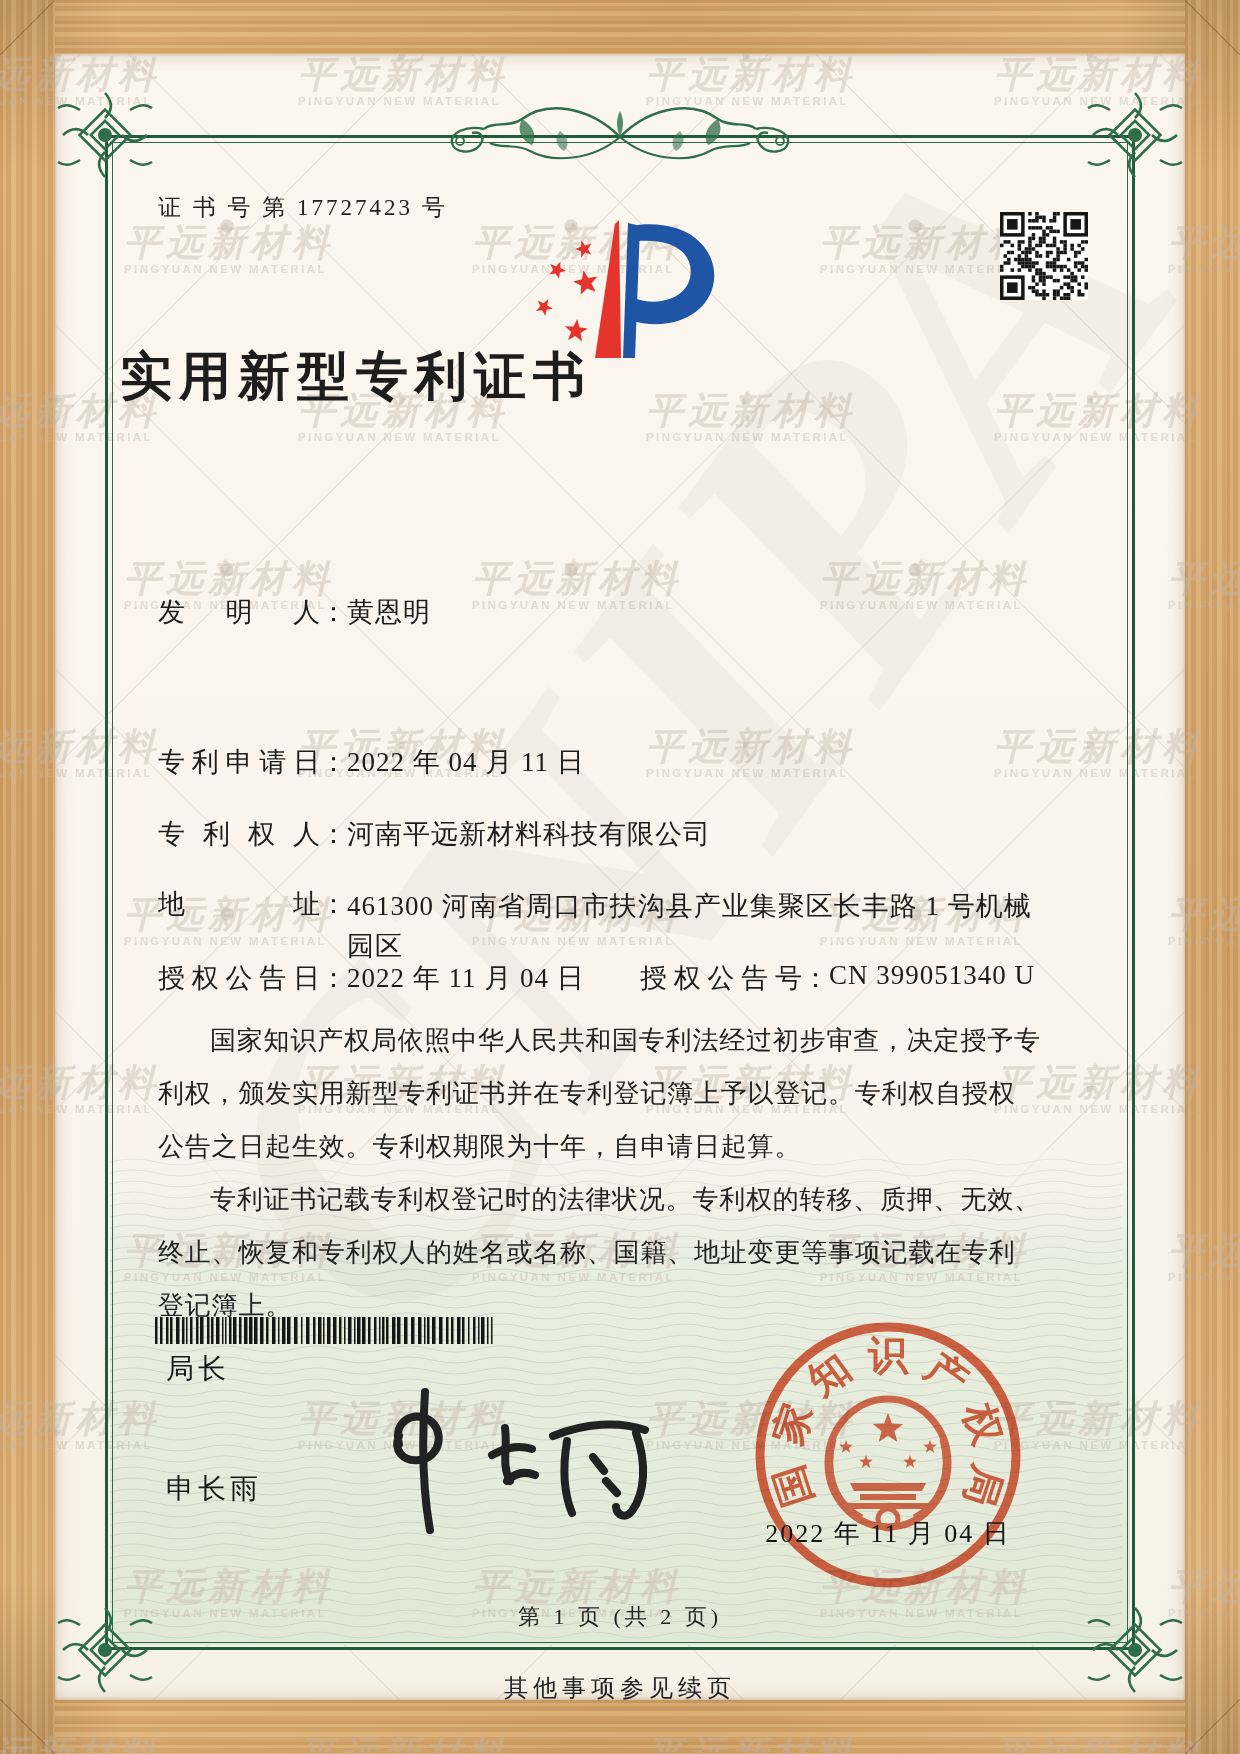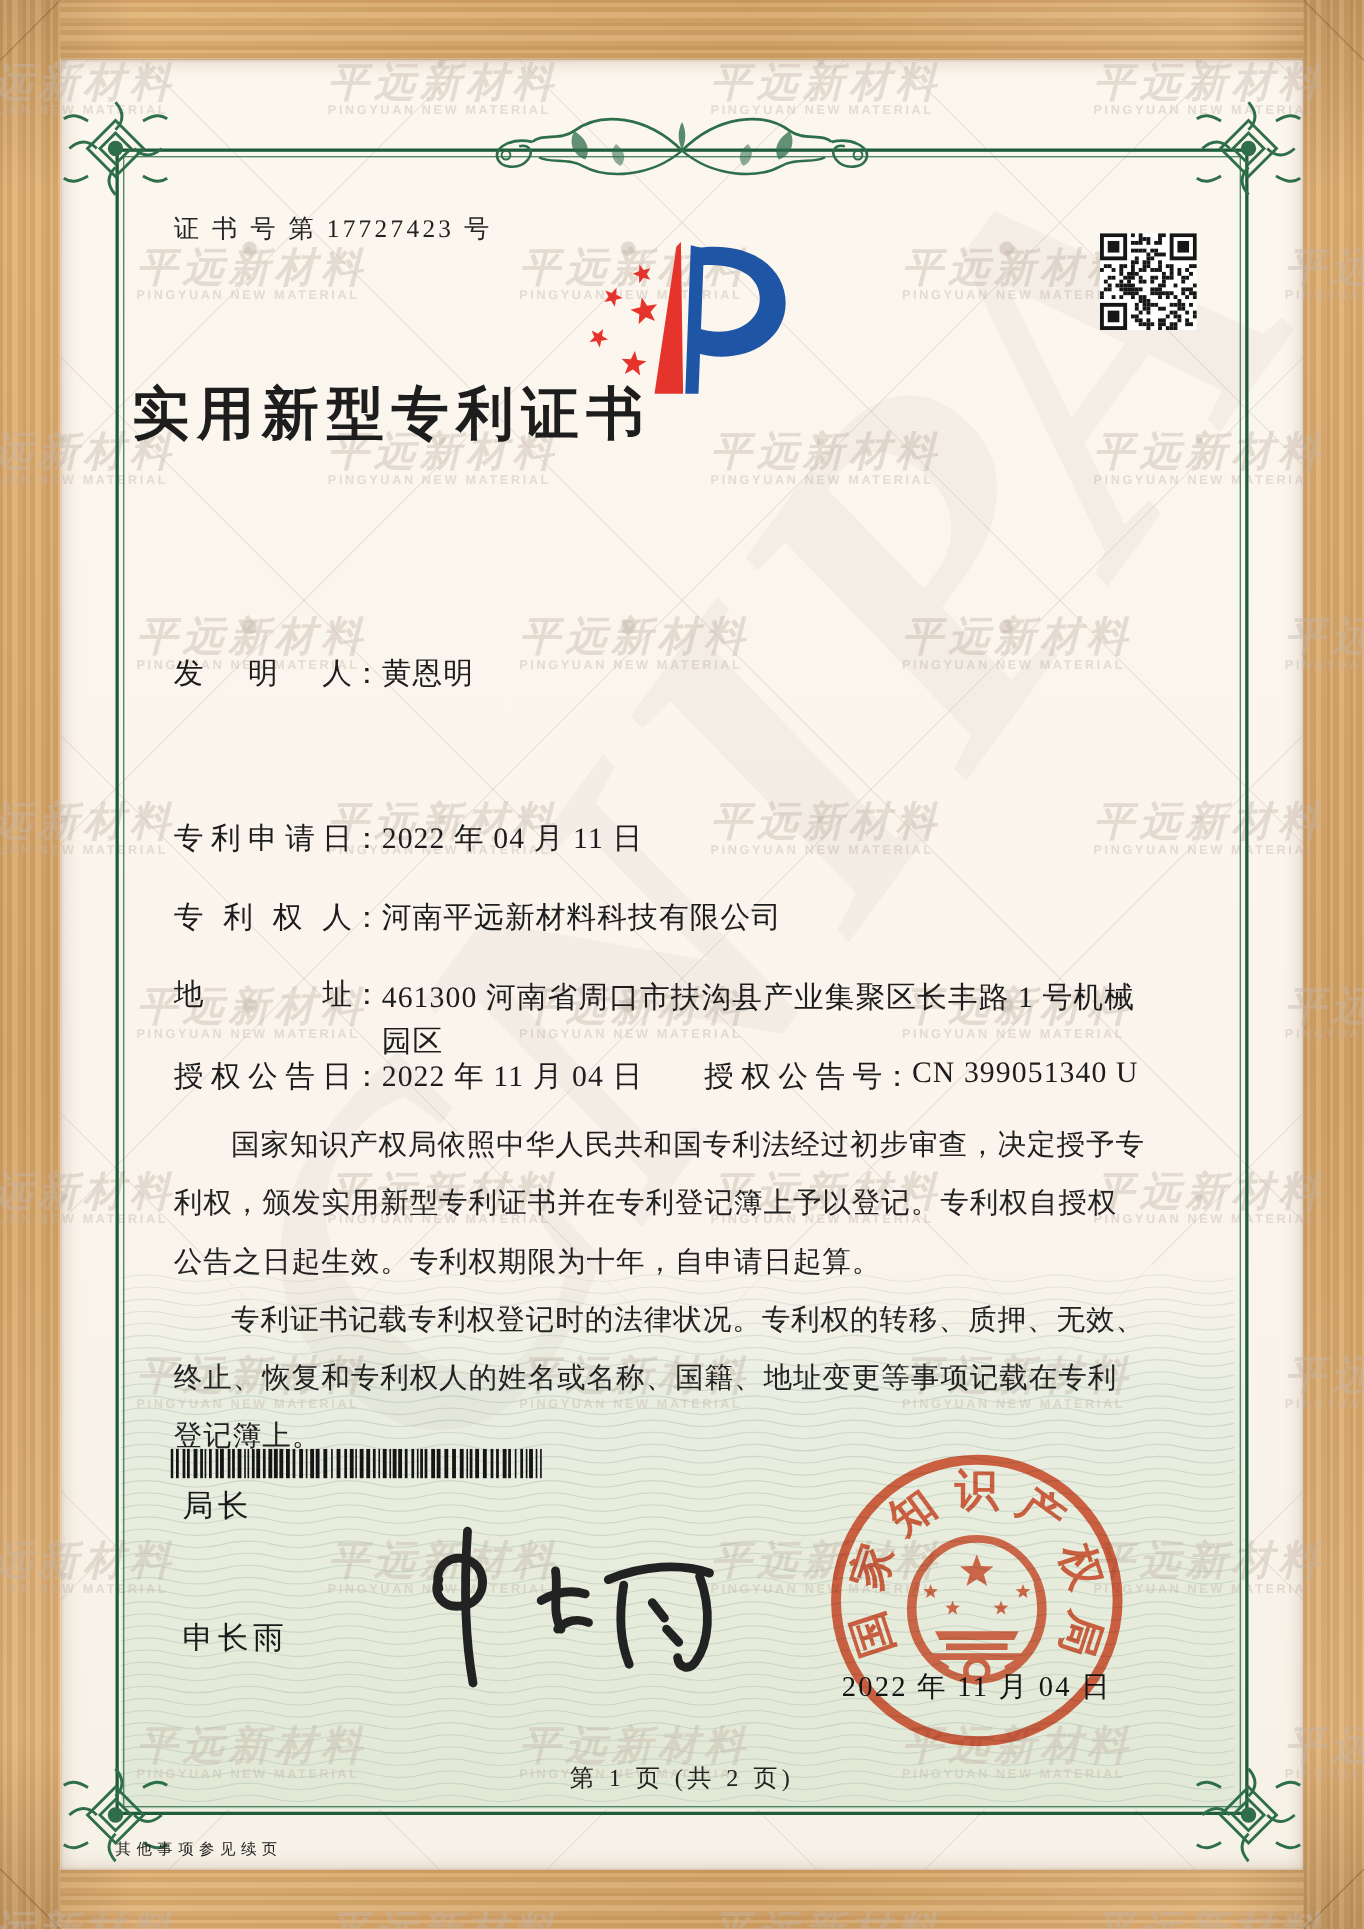--- a/index.html
+++ b/index.html
@@ -64,21 +64,21 @@
   .officer-title{left:166px;top:1350px;font-size:28px;color:#1a1a1a;
     font-family:"Liberation Sans","DejaVu Sans",sans-serif;letter-spacing:4px;}
   .officer-name{left:166px;top:1470px;font-size:28px;color:#1a1a1a;
     font-family:"Liberation Sans","DejaVu Sans",sans-serif;letter-spacing:4px;}
   #signature{left:355px;top:1378px;}
   #seal{left:746px;top:1313px;z-index:9;mix-blend-mode:multiply;opacity:.92;}
   .seal-date{left:748px;top:1516px;width:280px;text-align:center;font-size:26px;
     letter-spacing:2px;color:#141414;z-index:10;}
   .footer-page{left:105px;top:1602px;width:1030px;text-align:center;font-size:22px;
     letter-spacing:4px;color:#222;}
-  .bottom-note{left:105px;top:1672px;width:1030px;text-align:left;font-size:14px;
+  .bottom-note{left:105px;top:1672px;width:1030px;text-align:center;font-size:24px;
     letter-spacing:5px;color:#222;z-index:8;}
 </style>
 </head>
 <body>
 
 <div class="stage">
 
   <div class="wood wood-h" style="top:0"></div>
   <div class="wood wood-h" style="top:1700px"></div>
   <div class="wood wood-v" style="left:0"></div>

